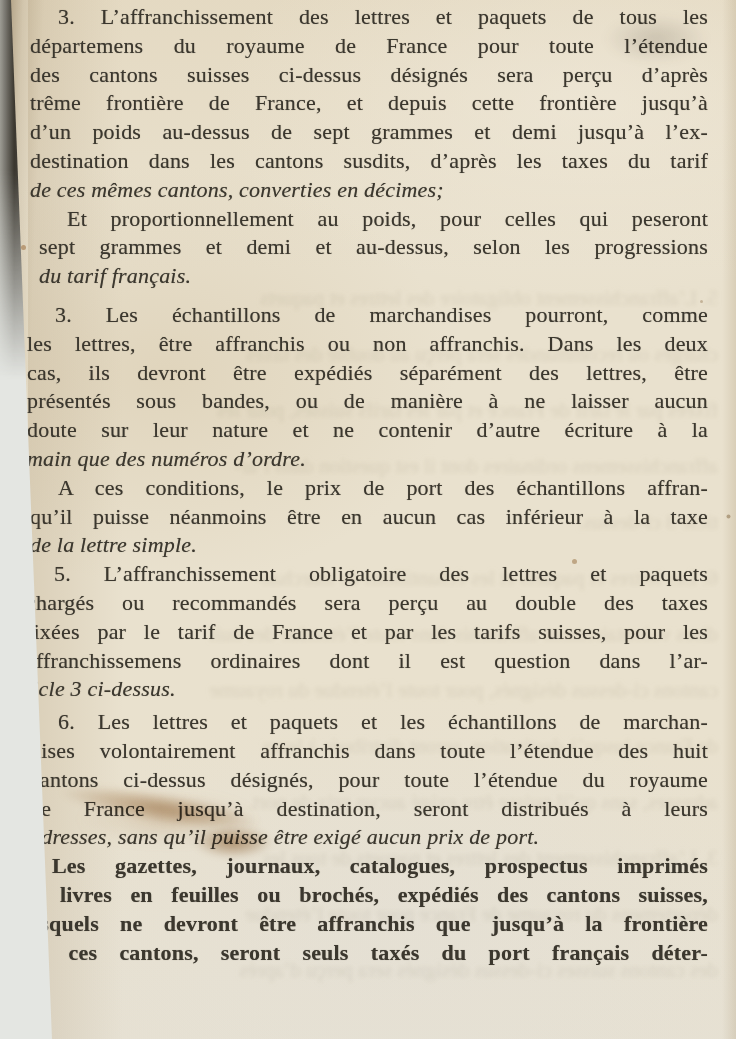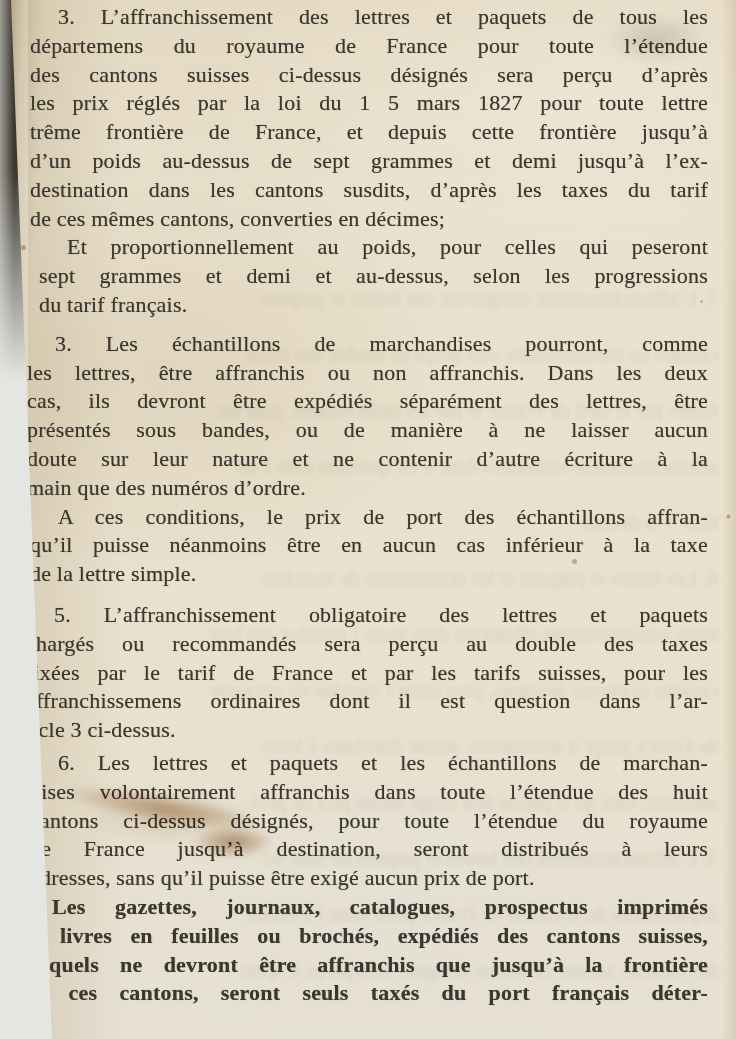--- a/index.html
+++ b/index.html
@@ -62,26 +62,26 @@
     padding-top:3px;
     color:var(--ink,#3b372e);
     font-size:22px;line-height:28.8px;letter-spacing:.2px;
     text-shadow:0 0 .8px rgba(59,55,46,.55);
   }
   .para{margin-right:28px;}
   .p0{margin-left:30px;}
   .p1{margin-left:39px;}
   .p2{margin-left:27px;margin-top:10px;}
   .p3{margin-left:30px;}
-  .p4{margin-left:26px;margin-top:12px;}
+  .p4{margin-left:26px;margin-top:0;}
   .p5{margin-left:30px;margin-top:4px;}
   .p6{margin-left:24px;font-weight:bold;}
   .line{text-align:justify;text-align-last:justify;}
   .line.first{text-indent:28px;}
-  .line.lastleft{text-align-last:left;}
+  .line.lastleft{text-align-last:left;font-style:italic;}
 
   
   .stain-smear{
     position:absolute;left:58px;top:793px;width:205px;height:30px;z-index:5;
     transform:rotate(9deg);border-radius:50%;
     background:radial-gradient(closest-side, rgba(150,98,40,.48), rgba(150,98,40,.22) 60%, transparent);
     filter:blur(3px);mix-blend-mode:multiply;pointer-events:none;
   }
   .stain-blob{
     position:absolute;left:193px;top:826px;width:80px;height:32px;z-index:5;
@@ -137,21 +137,20 @@
         <div>3. L’affranchissement des lettres et paquets de tous les</div>
         <div>départemens du royaume de France pour toute l’étendue</div>
         <div>des cantons suisses ci-dessus désignés sera perçu d’après</div>
       </div>
 
     <div class="textblock">
         <div class="para p0">
           <div class="line first">3. L’affranchissement des lettres et paquets de tous les</div>
           <div class="line">départemens du royaume de France pour toute l’étendue</div>
           <div class="line">des cantons suisses ci-dessus désignés sera perçu d’après</div>
-          <div class="line">les prix réglés par la loi du 1 5 mars 1827 pour toute lettre</div>
           <div class="line">trême frontière de France, et depuis cette frontière jusqu’à</div>
           <div class="line">d’un poids au-dessus de sept grammes et demi jusqu’à l’ex-</div>
           <div class="line">destination dans les cantons susdits, d’après les taxes du tarif</div>
           <div class="line lastleft">de ces mêmes cantons, converties en décimes;</div>
         </div>
         <div class="para p1">
           <div class="line first">Et proportionnellement au poids, pour celles qui peseront</div>
           <div class="line">sept grammes et demi et au-dessus, selon les progressions</div>
           <div class="line lastleft">du tarif français.</div>
         </div>

